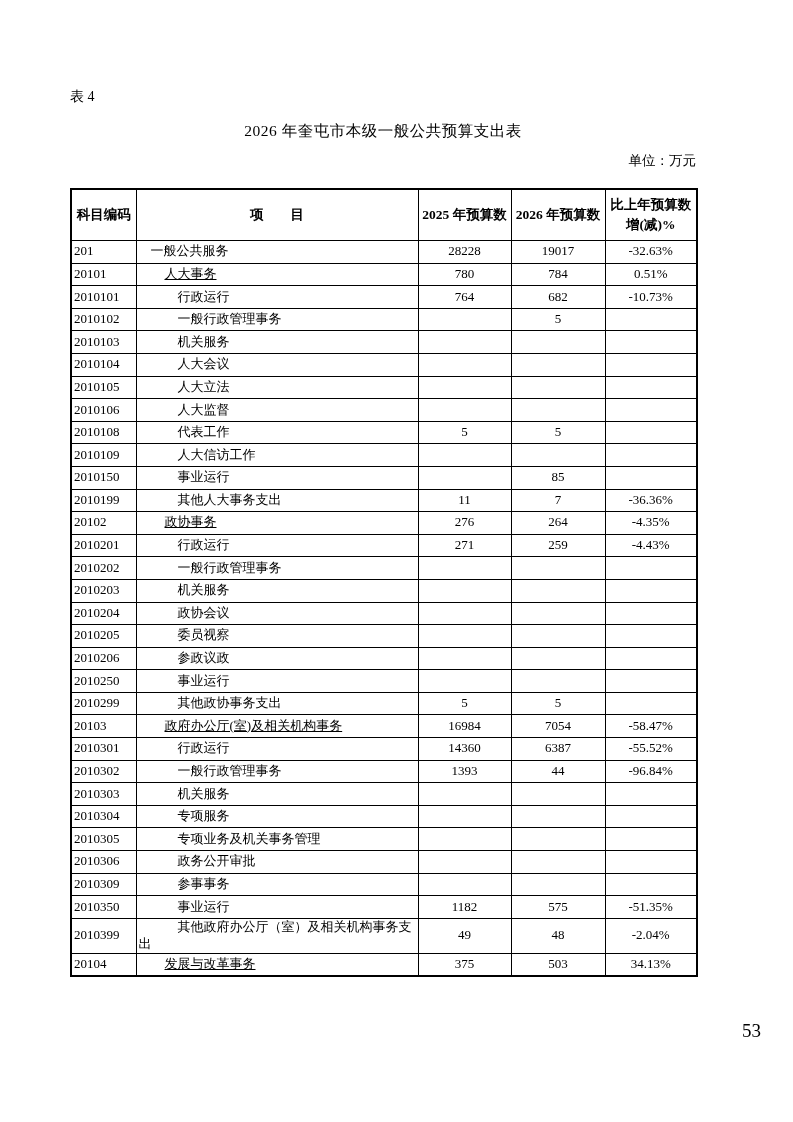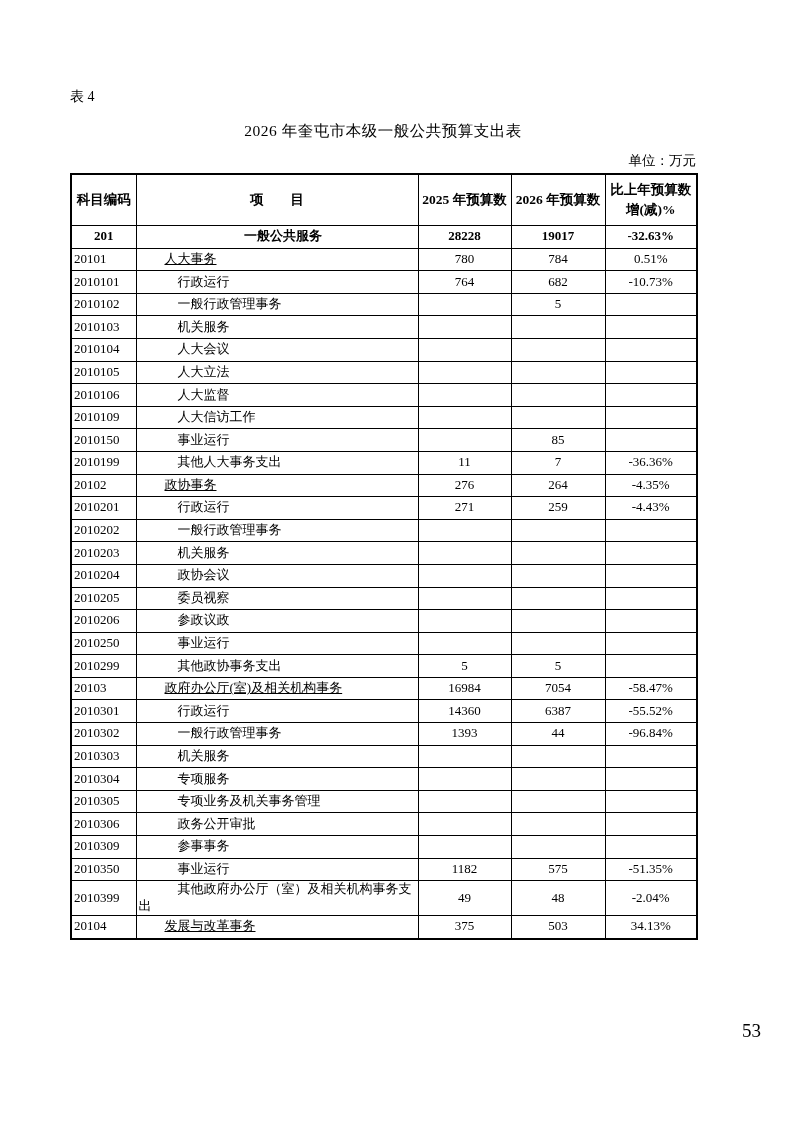--- a/index.html
+++ b/index.html
@@ -25,21 +25,21 @@
   .doc-title {
     margin-top: 15px;
     text-align: center;
     font-weight: normal;
     font-size: 15.5px;
     line-height: 20px;
     letter-spacing: 0.5px;
   }
   .unit-label {
     margin-top: 11px;
-    margin-bottom: 3px;
+    margin-bottom: 18px;
     text-align: right;
     font-size: 13.5px;
     line-height: 18px;
   }
   table.budget {
     border-collapse: collapse;
     table-layout: fixed;
     width: 626px;
     border: 2px solid #000;
   }
@@ -63,21 +63,21 @@
     padding: 0 2px;
     vertical-align: middle;
     word-break: break-all;
   }
   td.code { text-align: left; padding-left: 2px; }
   td.item { text-align: left; }
   td.item.lvl1 { text-indent: 12px; }
   td.item.lvl2 { text-indent: 26px; text-decoration: underline; }
   td.item.lvl3 { text-indent: 39px; margin-left: 9px; }
   td.num  { text-align: center; }
-  tr.bold td { font-weight: bold; text-align: center; }
+  tr.bold td { font-weight: normal; }
   .page-number {
     position: absolute;
     left: 742px; top: 1020px;
     font-size: 19px;
   }
 </style>
 </head>
 <body>
 
 <div class="page">
@@ -162,20 +162,27 @@
 
   <tr>
     <td class="code">2010106</td>
     <td class="item lvl3">人大监督</td>
     <td class="num"></td>
     <td class="num"></td>
     <td class="num"></td>
   </tr>
 
 
+  <tr>
+    <td class="code">2010108</td>
+    <td class="item lvl3">代表工作</td>
+    <td class="num">5</td>
+    <td class="num">5</td>
+    <td class="num"></td>
+  </tr>
 
   <tr>
     <td class="code">2010109</td>
     <td class="item lvl3">人大信访工作</td>
     <td class="num"></td>
     <td class="num"></td>
     <td class="num"></td>
   </tr>
 
   <tr>

